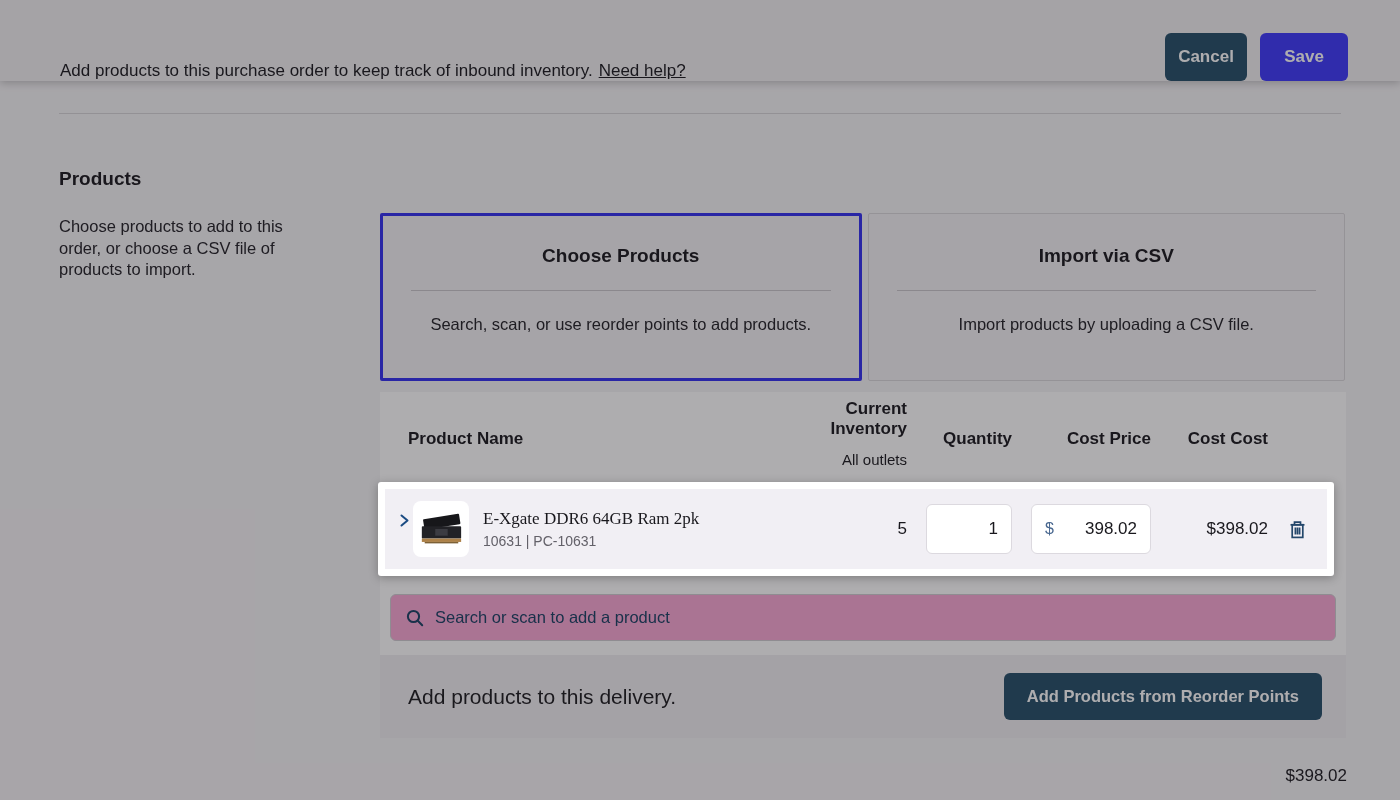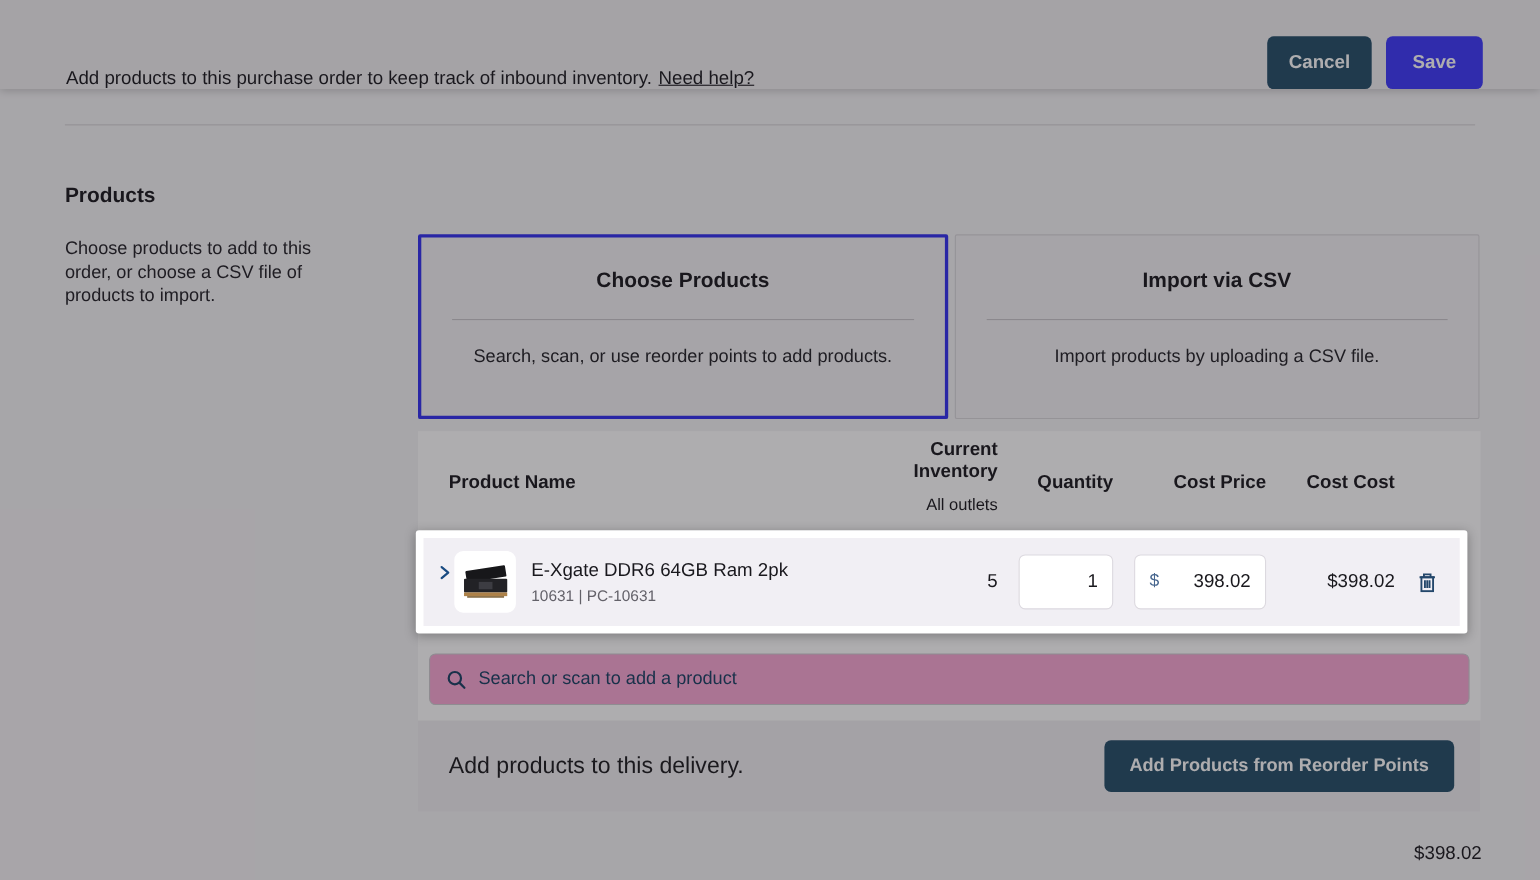--- a/index.html
+++ b/index.html
@@ -9,21 +9,21 @@
 
   
   .topbar { position: absolute; top: 0; left: 0; width: 100%; height: 81px;
     background: #f1f0f2; box-shadow: 0 2px 8px rgba(0,0,0,0.22);
     display: flex; align-items: flex-end; padding: 0 52px 0 60px; }
   .topbar-msg { font-size: 17px; color: #1b1a1f; }
   .help-link { font-size: 17px; color: #1b1a1f; text-decoration: underline; margin-left: 6px; cursor: pointer; }
   .topbar-spacer { flex: 1; }
   .btn { border: none; border-radius: 6px; height: 48px; font-family: inherit;
     font-size: 17px; font-weight: bold; color: #ffffff; cursor: pointer; }
-  .btn-cancel { background: var(--navy-button); width: 95px; margin-right: 13px; }
+  .btn-cancel { background: var(--navy-button); width: 82px; margin-right: 13px; }
   .btn-save { background: var(--accent-save); width: 88px; }
 
   .page-divider { position: absolute; top: 113px; left: 59px; width: 1282px; height: 1px; background: #d6d4d8; }
 
   
   .left-col { position: absolute; left: 59px; top: 168px; width: 252px; }
   .left-col h2 { font-size: 19px; font-weight: bold; color: #1b1a1f; }
   .left-col p { margin-top: 26px; font-size: 16.5px; line-height: 21.5px; color: #242329; }
 
   
@@ -49,21 +49,21 @@
   
   .prod-row { position: absolute; top: 90px; left: -2px; width: 956px; height: 94px;
     background: var(--row-highlight-bg); border: 7px solid rgba(255,255,255,0.97); border-radius: 3px;
     box-shadow: 0 2px 10px rgba(0,0,0,0.28);
     display: grid; grid-template-columns: 18px 56px 344px 94px 105px 139px 117px 58px;
     align-items: center; padding-left: 10px; z-index: 50; cursor: pointer; }
   .chev { display: flex; justify-content: center; transform: translateY(-9px); }
   .img-tile { width: 56px; height: 56px; background: #ffffff; border-radius: 8px;
     display: flex; align-items: center; justify-content: center; }
   .name-cell { padding-left: 14px; }
-  .prod-name { font-size: 17px; color: #19181d; }
+  .prod-name { font-size: 17px; color: #19181d; font-family: Liberation Serif, serif; }
   .prod-sku { font-size: 14px; color: #636169; margin-top: 4px; }
   .inv-cell { text-align: right; font-size: 17px; color: #19181d; }
   .qty-input { justify-self: end; width: 86px; height: 50px; border: 1px solid #dcd9df; border-radius: 6px;
     background: #fff; text-align: right; padding-right: 13px; font-family: inherit; font-size: 17px; color: #19181d; }
   .cost-wrap { justify-self: end; width: 120px; height: 50px; border: 1px solid #dcd9df; border-radius: 6px;
     background: #fff; display: flex; align-items: center; padding: 0 13px; }
   .cur-sym { font-size: 16px; color: #48678f; }
   .cost-input { flex: 1; width: 60px; border: none; outline: none; background: transparent;
     text-align: right; font-family: inherit; font-size: 17px; color: #19181d; }
   .total-cell { text-align: right; font-size: 17px; color: #19181d; }

